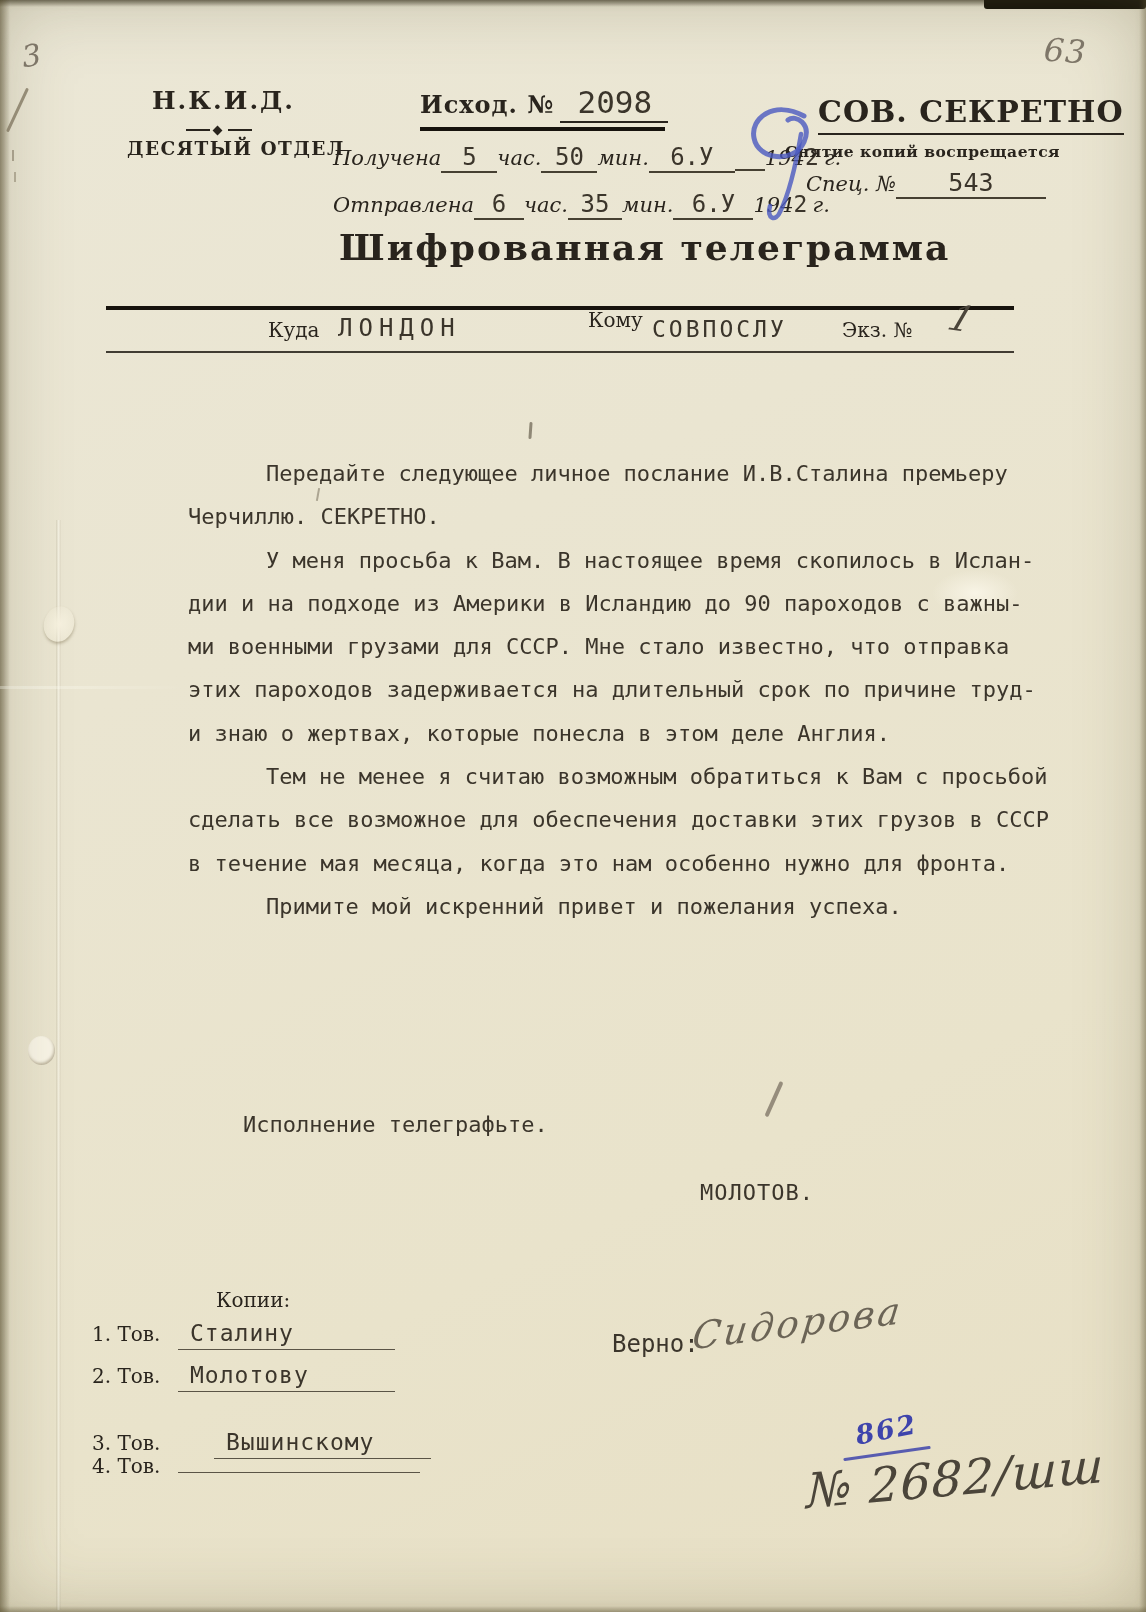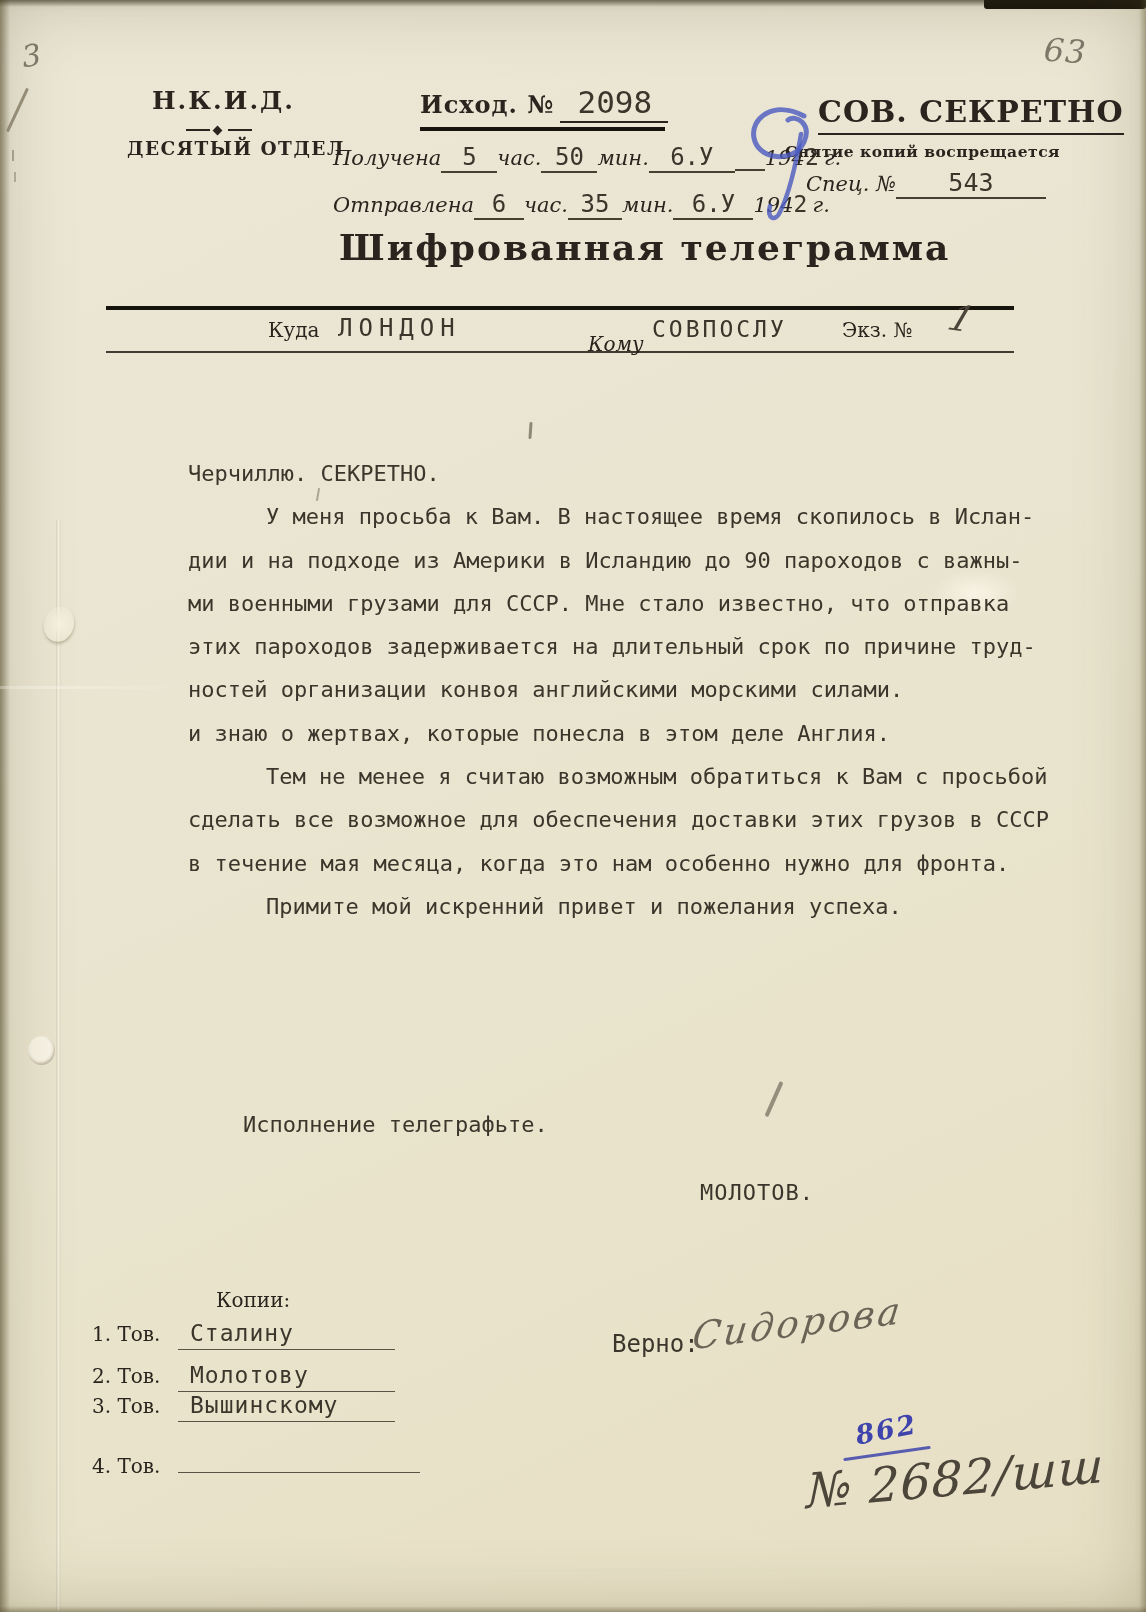--- a/index.html
+++ b/index.html
@@ -79,57 +79,57 @@
   <svg class="abs" style="left:742px;top:100px;" width="92" height="128" viewBox="0 0 92 128">
     <path d="M62,16 C32,0 8,18 12,38 C16,60 52,64 62,42 C70,24 54,14 46,20" fill="none" stroke="#4a59c0" stroke-width="5" stroke-linecap="round" opacity=".8"></path>
     <path d="M59,34 C54,64 46,96 38,112 C34,122 24,119 28,106" fill="none" stroke="#4a59c0" stroke-width="4.5" stroke-linecap="round" opacity=".8"></path>
   </svg>
 
   <div class="abs p b" style="left:339px;top:226px;font-size:36px;letter-spacing:2px;">Шифрованная  телеграмма</div>
 
   <div class="abs rule" style="left:106px;top:306px;width:908px;height:4px;"></div>
   <div class="abs p" style="left:268px;top:318px;font-size:20px;">Куда</div>
   <div class="abs t" style="left:338px;top:314px;font-size:24px;letter-spacing:6px;">ЛОНДОН</div>
-  <div class="abs p" style="left:588px;top:332px;font-size:20px;font-style:italic;">Кому</div>
+  <div class="abs p" style="left:588px;top:308px;font-size:20px;">Кому</div>
   <div class="abs t" style="left:652px;top:316px;font-size:23px;letter-spacing:3px;">СОВПОСЛУ</div>
   <div class="abs p" style="left:842px;top:318px;font-size:20px;">Экз. №</div>
   <div class="abs pencil hand" style="left:950px;top:298px;font-size:36px;color:#4b453b;transform:rotate(8deg) skewX(-12deg);">1</div>
   <div class="abs" style="left:106px;top:351px;width:908px;height:2px;background:rgba(35,30,22,.85);"></div>
 
   <div class="abs" style="left:529px;top:422px;width:3px;height:17px;background:rgba(120,112,95,.8);transform:rotate(4deg);border-radius:2px;"></div>
   <div class="abs" style="left:317px;top:488px;width:2px;height:13px;background:rgba(130,122,104,.6);transform:rotate(10deg);"></div>
 
   <div class="abs" style="left:188px;top:452px;width:900px;">
+    <div class="bline ind">Передайте следующее личное послание И.В.Сталина премьеру</div>
     <div class="bline">Черчиллю. СЕКРЕТНО.</div>
     <div class="bline ind">У меня просьба к Вам. В настоящее время скопилось в Ислан-</div>
     <div class="bline">дии и на подходе из Америки в Исландию до 90 пароходов с важны-</div>
     <div class="bline">ми военными грузами для СССР. Мне стало известно, что отправка</div>
     <div class="bline">этих пароходов задерживается на длительный срок по причине труд-</div>
-    <div class="bline">ностей организации конвоя английскими морскими силами.</div>
     <div class="bline">и знаю о жертвах, которые понесла в этом деле Англия.</div>
     <div class="bline ind">Тем не менее я считаю возможным обратиться к Вам с просьбой</div>
     <div class="bline">сделать все возможное для обеспечения доставки этих грузов в СССР</div>
     <div class="bline">в течение мая месяца, когда это нам особенно нужно для фронта.</div>
     <div class="bline ind">Примите мой искренний привет и пожелания успеха.</div>
   </div>
 
   <div class="abs" style="left:772px;top:1080px;width:3.5px;height:38px;background:rgba(135,126,110,.85);transform:rotate(24deg);border-radius:2px;"></div>
   <div class="abs t" style="left:243px;top:1112px;font-size:22px;">Исполнение телеграфьте.</div>
   <div class="abs t" style="left:652px;top:1180px;font-size:22px;letter-spacing:1px;padding-left:48px;">МОЛОТОВ.</div>
 
   <div class="abs p" style="left:216px;top:1288px;font-size:20px;">Копии:</div>
   <div class="abs copyrow" style="left:92px;top:1320px;justify-content:space-between;">
     <span class="p lbl">1. Тов.</span>
     <span class="t nfill">Сталину</span>
   </div>
   <div class="abs copyrow" style="left:92px;top:1362px;">
     <span class="p lbl">2. Тов.</span>
     <span class="t nfill">Молотову</span>
   </div>
-  <div class="abs copyrow" style="left:92px;top:1392px;">
+  <div class="abs copyrow" style="left:92px;top:1429px;gap:36px;">
     <span class="p lbl">3. Тов.</span>
     <span class="t nfill">Вышинскому</span>
   </div>
   <div class="abs copyrow" style="left:92px;top:1443px;">
     <span class="p lbl">4. Тов.</span>
     <span class="t nfill" style="width:230px;"></span>
   </div>
 
   <div class="abs t" style="left:612px;top:1330px;font-size:24px;">Верно:</div>
   <div class="abs hand" style="left:692px;top:1302px;font-size:37px;color:#6b6456;letter-spacing:3px;transform:rotate(-7deg) skewX(-14deg);">Сидорова</div>

